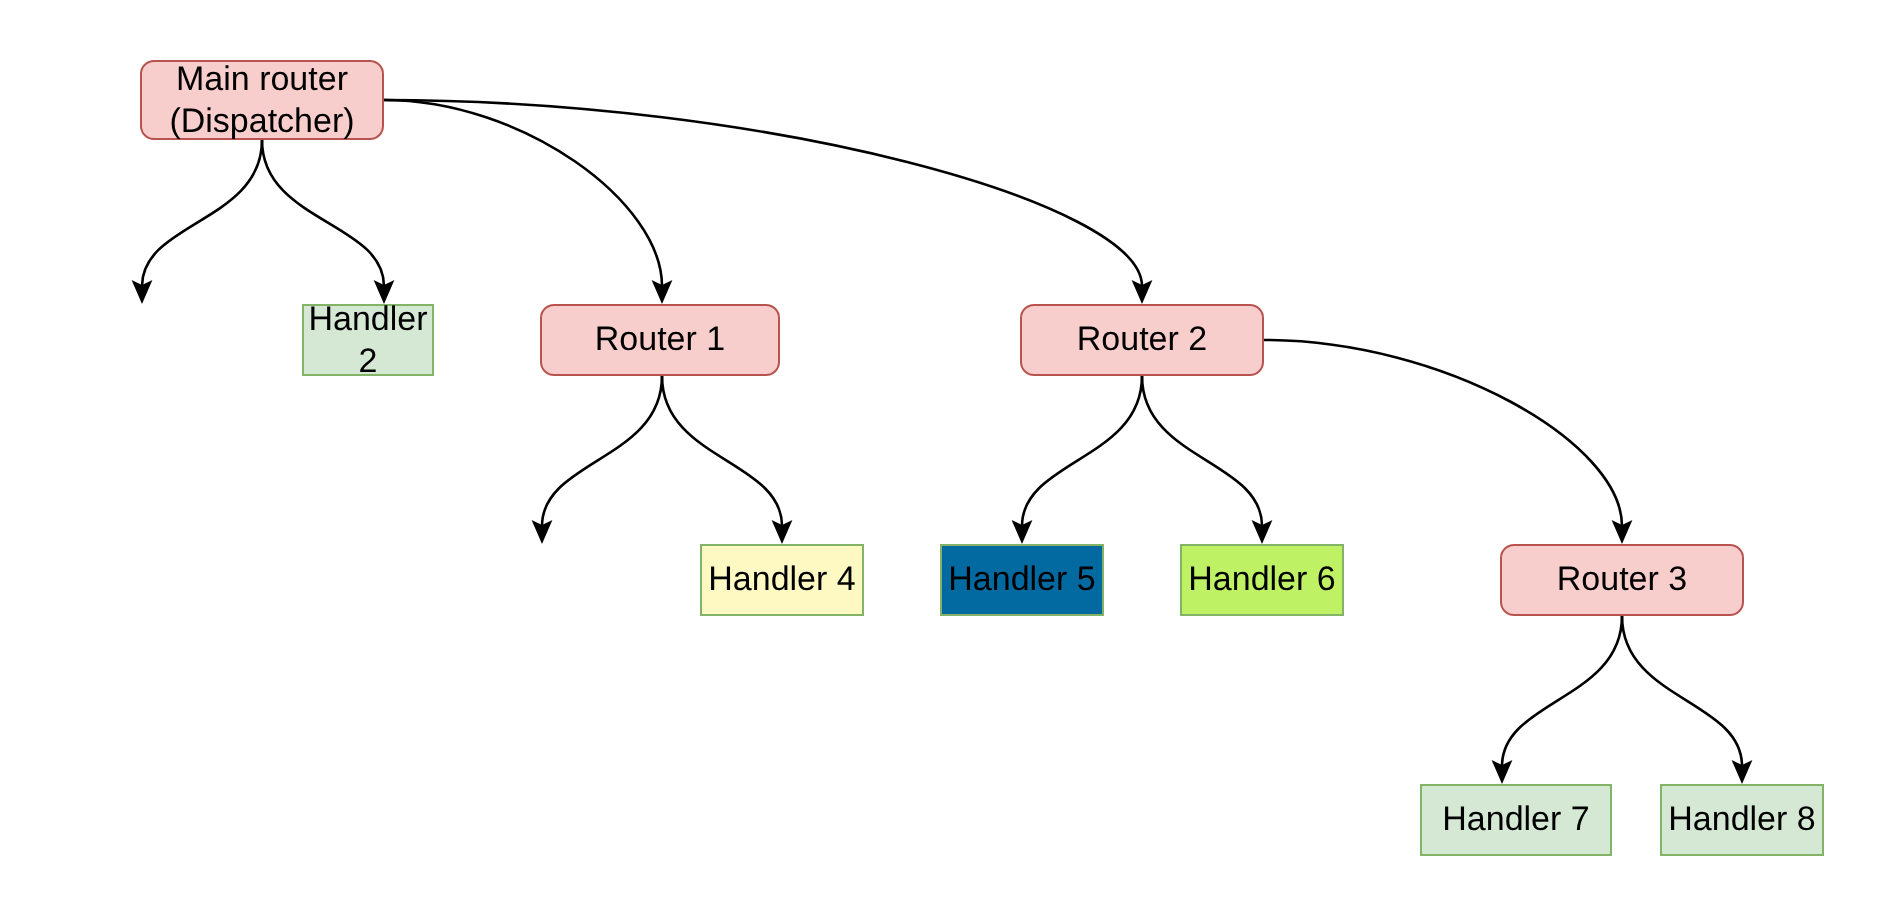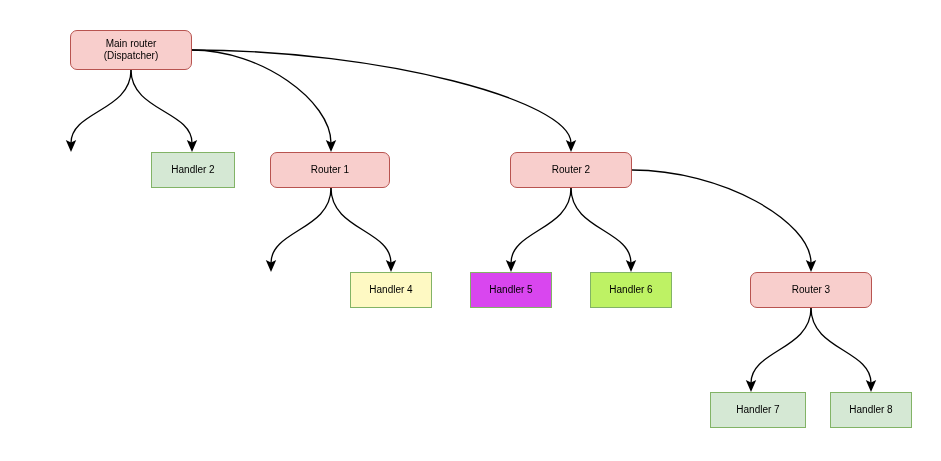--- a/index.html
+++ b/index.html
@@ -29,21 +29,21 @@
     width: 941px;
     height: 461px;
   }
   .node {
     position: absolute;
     display: flex;
     align-items: center;
     justify-content: center;
     text-align: center;
     box-sizing: border-box;
-    font-size: 10px;
+    font-size: 17px;
     color: #000000;
     line-height: 1.25;
     white-space: pre-line;
   }
   .node.router {
     border-radius: 7px;
   }
   .node.handler {
     border-radius: 0;
   }
@@ -98,23 +98,23 @@
         <polygon points="751,392 745.8,380 751,382.5 756.2,380" fill="#000000"></polygon>
       </g>
       <g>
         <path class="edge-path" d="M 811 308 C 811 350, 871 350, 871 383" stroke="#000000"></path>
         <polygon points="871,392 865.8,380 871,382.5 876.2,380" fill="#000000"></polygon>
       </g>
     </svg>
   <div class="nodes-layer">
       <div class="node router" style="left: 70px; top: 30px; width: 122px; height: 40px; background: rgb(248, 206, 204); border: 1px solid rgb(184, 84, 80);"><span>Main router
 (Dispatcher)</span></div>
-      <div class="node handler" style="left: 151px; top: 152px; width: 84px; height: 36px; background: rgb(213, 232, 212); border: 1px solid rgb(130, 179, 102);"><span>Handler 2</span></div>
+      <div class="node handler" style="left: 151px; top: 152px; width: 66px; height: 36px; background: rgb(213, 232, 212); border: 1px solid rgb(130, 179, 102);"><span>Handler 2</span></div>
       <div class="node router" style="left: 270px; top: 152px; width: 120px; height: 36px; background: rgb(248, 206, 204); border: 1px solid rgb(184, 84, 80);"><span>Router 1</span></div>
       <div class="node router" style="left: 510px; top: 152px; width: 122px; height: 36px; background: rgb(248, 206, 204); border: 1px solid rgb(184, 84, 80); justify-content: center;"><span>Router 2</span></div>
       <div class="node handler" style="left: 350px; top: 272px; width: 82px; height: 36px; background: #fef9c3; border: 1px solid rgb(130, 179, 102);"><span>Handler 4</span></div>
-      <div class="node handler" style="left: 470px; top: 272px; width: 82px; height: 36px; background: #d946ef; border: 1px solid rgb(130, 179, 102); align-items: center;"><span>Handler 5</span></div>
+      <div class="node handler" style="left: 470px; top: 272px; width: 82px; height: 36px; background: #0369a1; border: 1px solid rgb(130, 179, 102); align-items: center;"><span>Handler 5</span></div>
       <div class="node handler" style="left: 590px; top: 272px; width: 82px; height: 36px; background: #bef264; border: 1px solid rgb(130, 179, 102);"><span>Handler 6</span></div>
       <div class="node router" style="left: 750px; top: 272px; width: 122px; height: 36px; background: rgb(248, 206, 204); border: 1px solid rgb(184, 84, 80);"><span>Router 3</span></div>
       <div class="node handler" style="left: 710px; top: 392px; width: 96px; height: 36px; background: rgb(213, 232, 212); border: 1px solid rgb(130, 179, 102);"><span>Handler 7</span></div>
       <div class="node handler" style="left: 830px; top: 392px; width: 82px; height: 36px; background: rgb(213, 232, 212); border: 1px solid rgb(130, 179, 102);"><span>Handler 8</span></div>
     </div>
 </div>
 
 </body></html>

